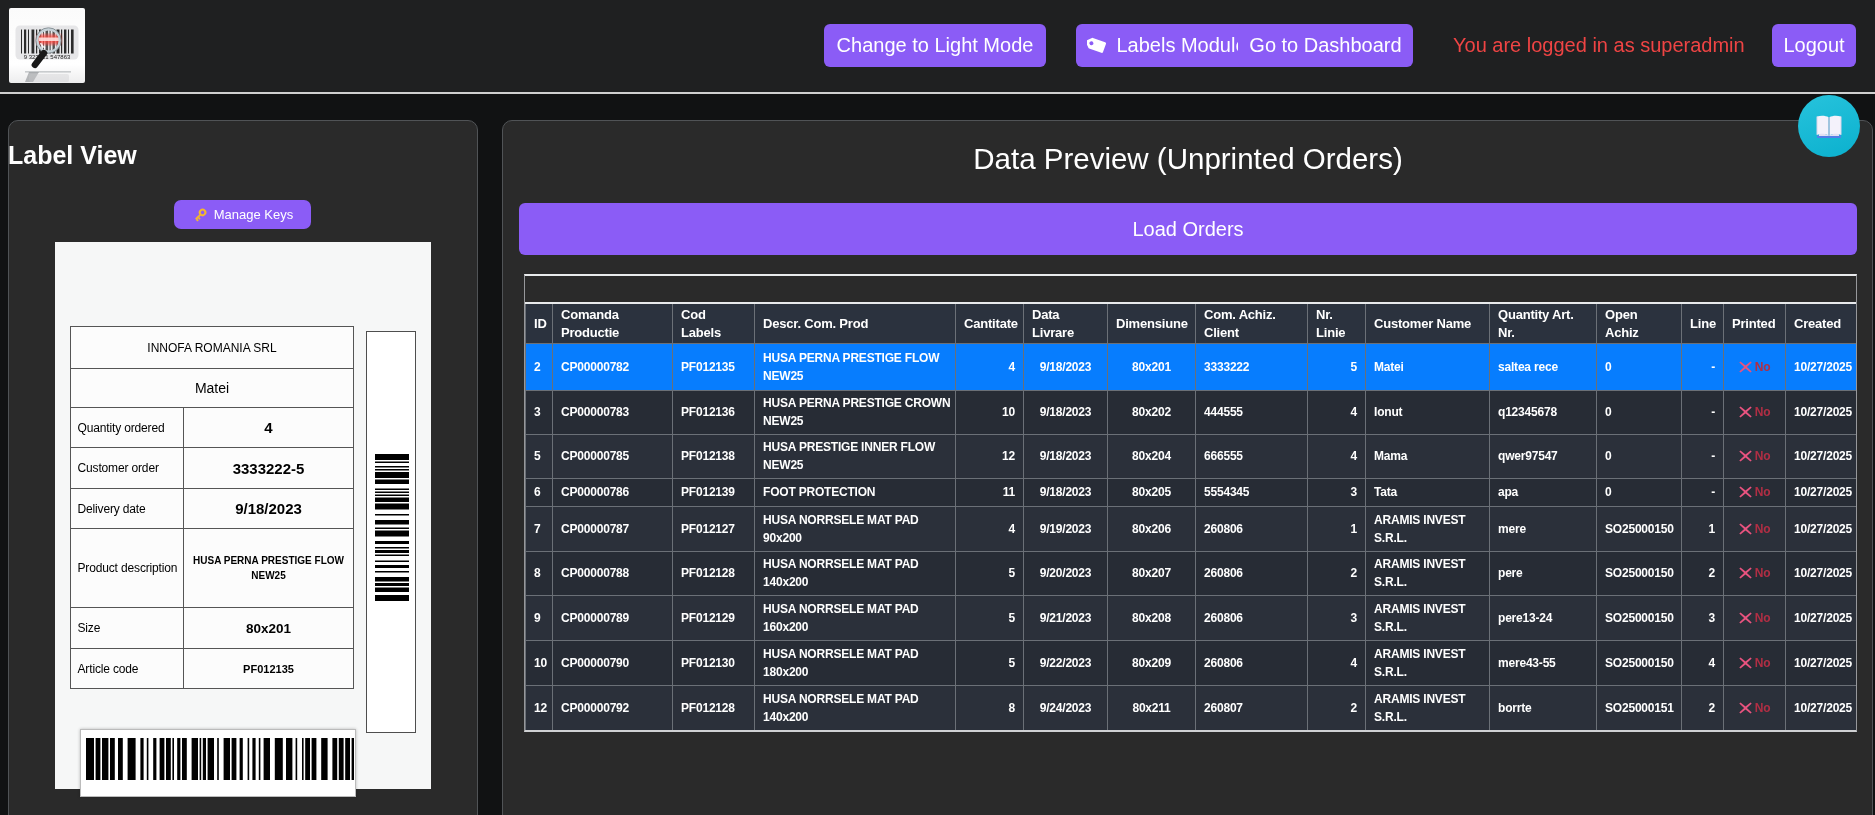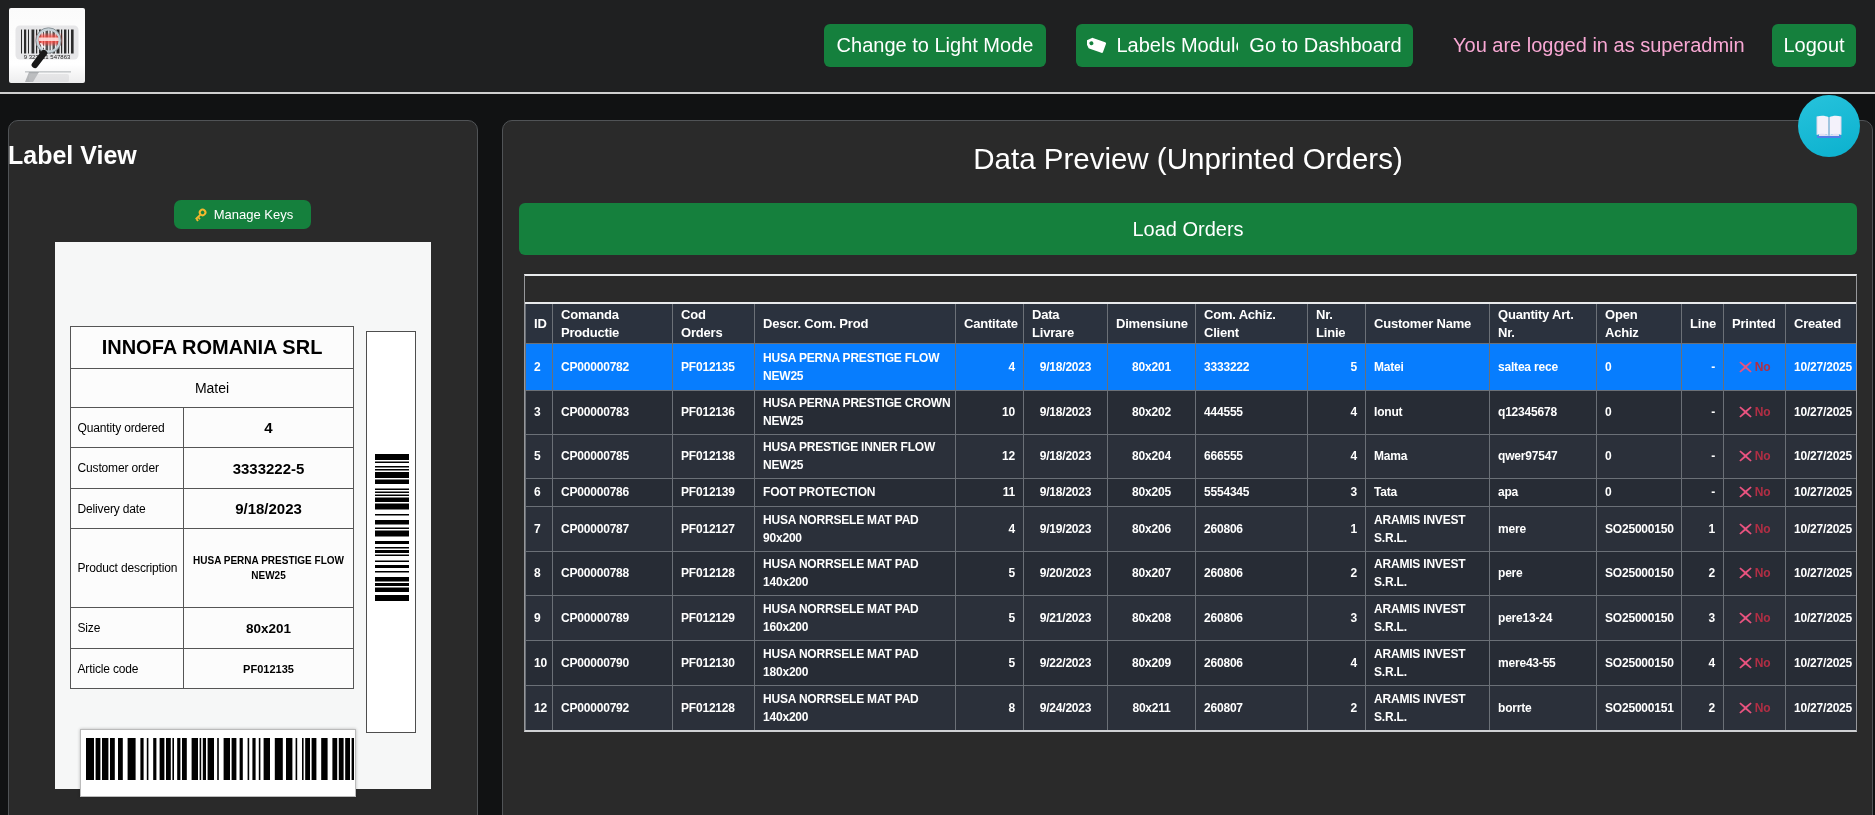--- a/index.html
+++ b/index.html
@@ -1,26 +1,26 @@
 <!DOCTYPE html>
 <html><head>
 <meta charset="utf-8">
 <style>
 * { margin:0; padding:0; box-sizing:border-box; }
 html,body { width:1875px; height:815px; overflow:hidden; background:#111213;
   font-family:"Liberation Sans", sans-serif; }
 #page { position:absolute; top:0; left:0; width:1875px; height:815px; }
 .abs { position:absolute; }
-.btn { position:absolute; background:#15803d; color:#fff; border-radius:6px;
+.btn { position:absolute; background:#8b5cf6; color:#fff; border-radius:6px;
   display:flex; align-items:center; justify-content:center; font-size:20px; }
 
 #nav { position:absolute; top:0; left:0; width:1875px; height:94px; background:#1f2021;
   border-bottom:2px solid #cfcfcf; }
 #navtext { position:absolute; left:1453px; top:0; height:86px; line-height:90px;
-  color:#f9a8d4; font-size:20px; }
+  color:#ef4444; font-size:20px; }
 
 .panel { position:absolute; top:120px; background:#2a2a2a; border:1px solid #444;
   border-radius:10px; height:780px; }
 .panel { border-color:#505356; }
 #lpanel { left:8px; width:470px; }
 #rpanel { left:502px; width:1371px; }
 #lv-title { position:absolute; top:141px; left:8px; width:470px; text-align:left;
   color:#fff; font-size:25px; font-weight:bold; line-height:28px; }
 #dp-title { position:absolute; top:141px; left:502px; width:1372px; text-align:center;
   color:#fff; font-size:29.5px; line-height:35px; }
@@ -131,21 +131,21 @@
         <rect x="13" y="15" width="3.4" height="2.6" fill="#f5b82e"></rect>
         <rect x="13" y="19" width="3.4" height="2.6" fill="#f5b82e"></rect>
       </g>
     </svg>
     Manage Keys</div>
   <div id="load-btn" class="btn">Load Orders</div>
   <div id="card">
     <table id="ltable">
       <tbody>
           <tr style="height:42px">
-            <td colspan="2" style="font-weight:bold;font-size:20px">INNOFA ROMANIA SRL</td>
+            <td colspan="2" style="font-weight:normal;font-size:12px">INNOFA ROMANIA SRL</td>
           </tr>
       <tr style="height:39px">
             <td colspan="2">Matei</td>
           </tr>
       <tr style="height:40px">
             <td class="lab" style="width:113px">Quantity ordered</td>
             <td class="val">4</td>
           </tr>
       <tr style="height:41px">
             <td class="lab">Customer order</td>
@@ -253,21 +253,21 @@
           <col style="width:107px">
           <col style="width:85px">
         <col style="width:42px">
           <col style="width:62px">
           <col style="width:71px">
       </colgroup>
       <thead>
         <tr style="height:40px">
           <th>ID</th>
             <th>Comanda Productie</th>
-            <th>Cod Orders</th>
+            <th>Cod Labels</th>
             <th>Descr. Com. Prod</th>
           <th>Cantitate</th>
             <th>Data Livrare</th>
             <th>Dimensiune</th>
             <th>Com. Achiz. Client</th>
           <th>Nr. Linie</th>
             <th>Customer Name</th>
             <th>Quantity Art. Nr.</th>
             <th>Open Achiz</th>
           <th>Line</th>

